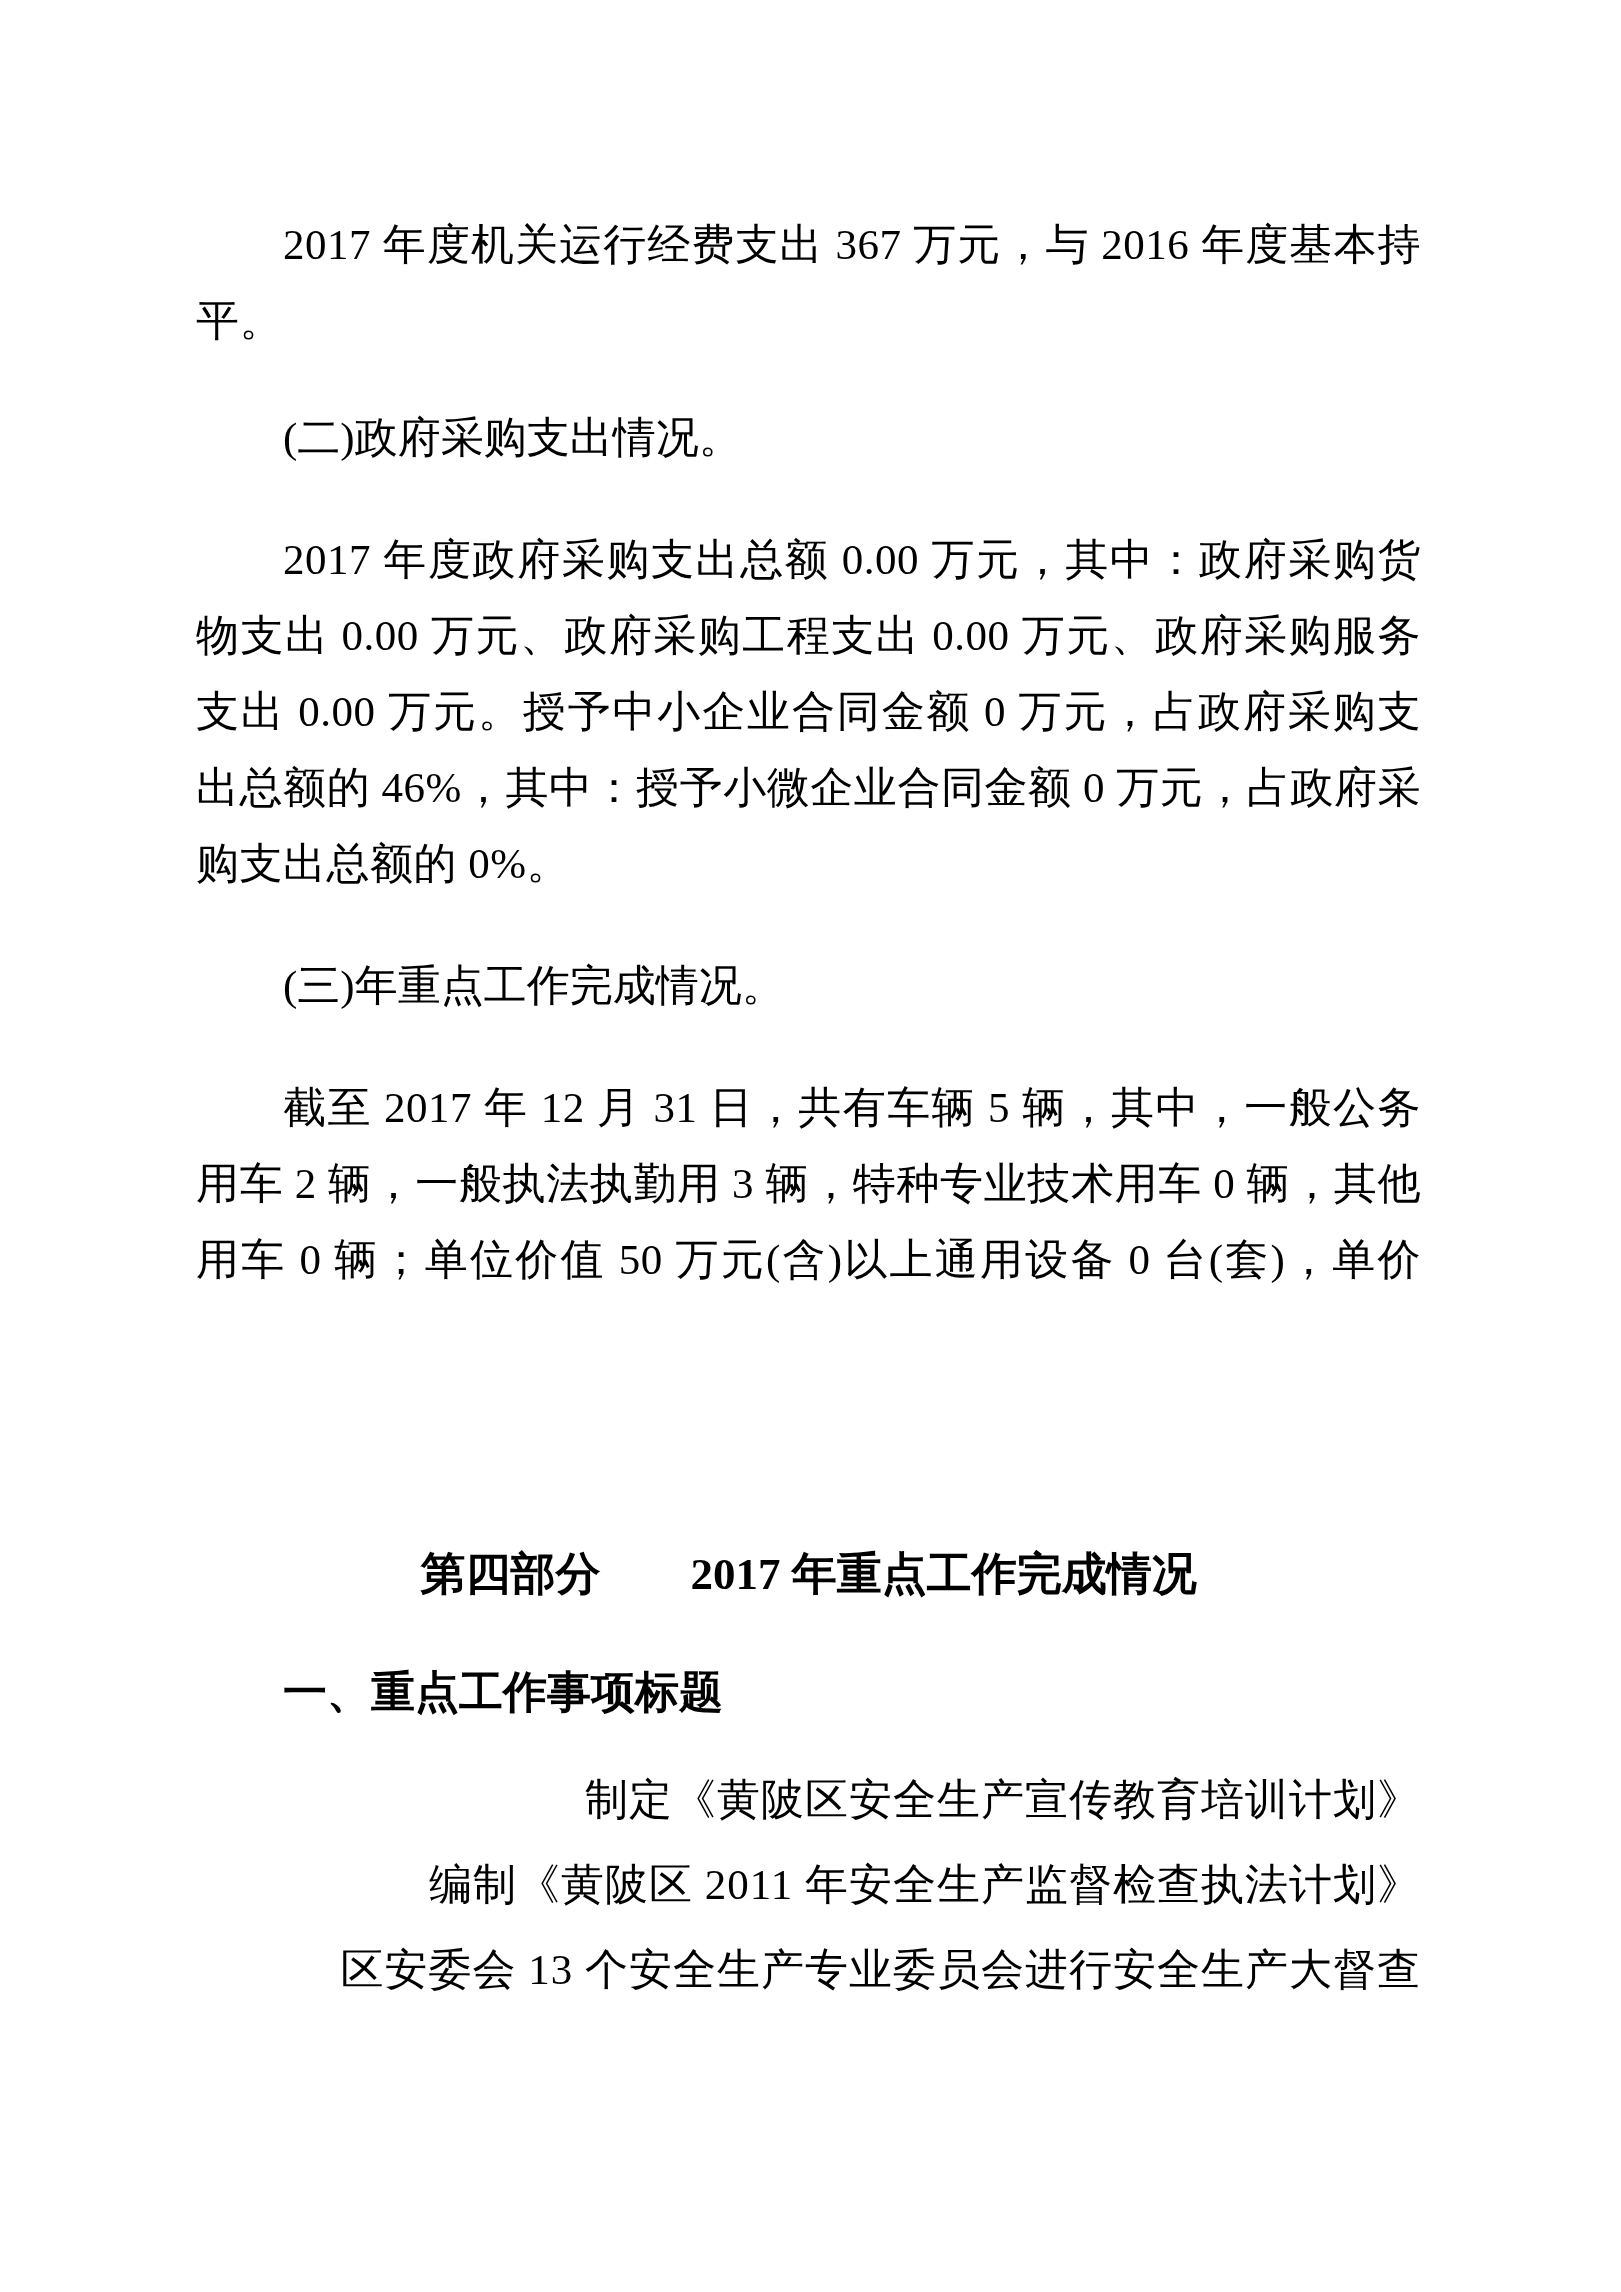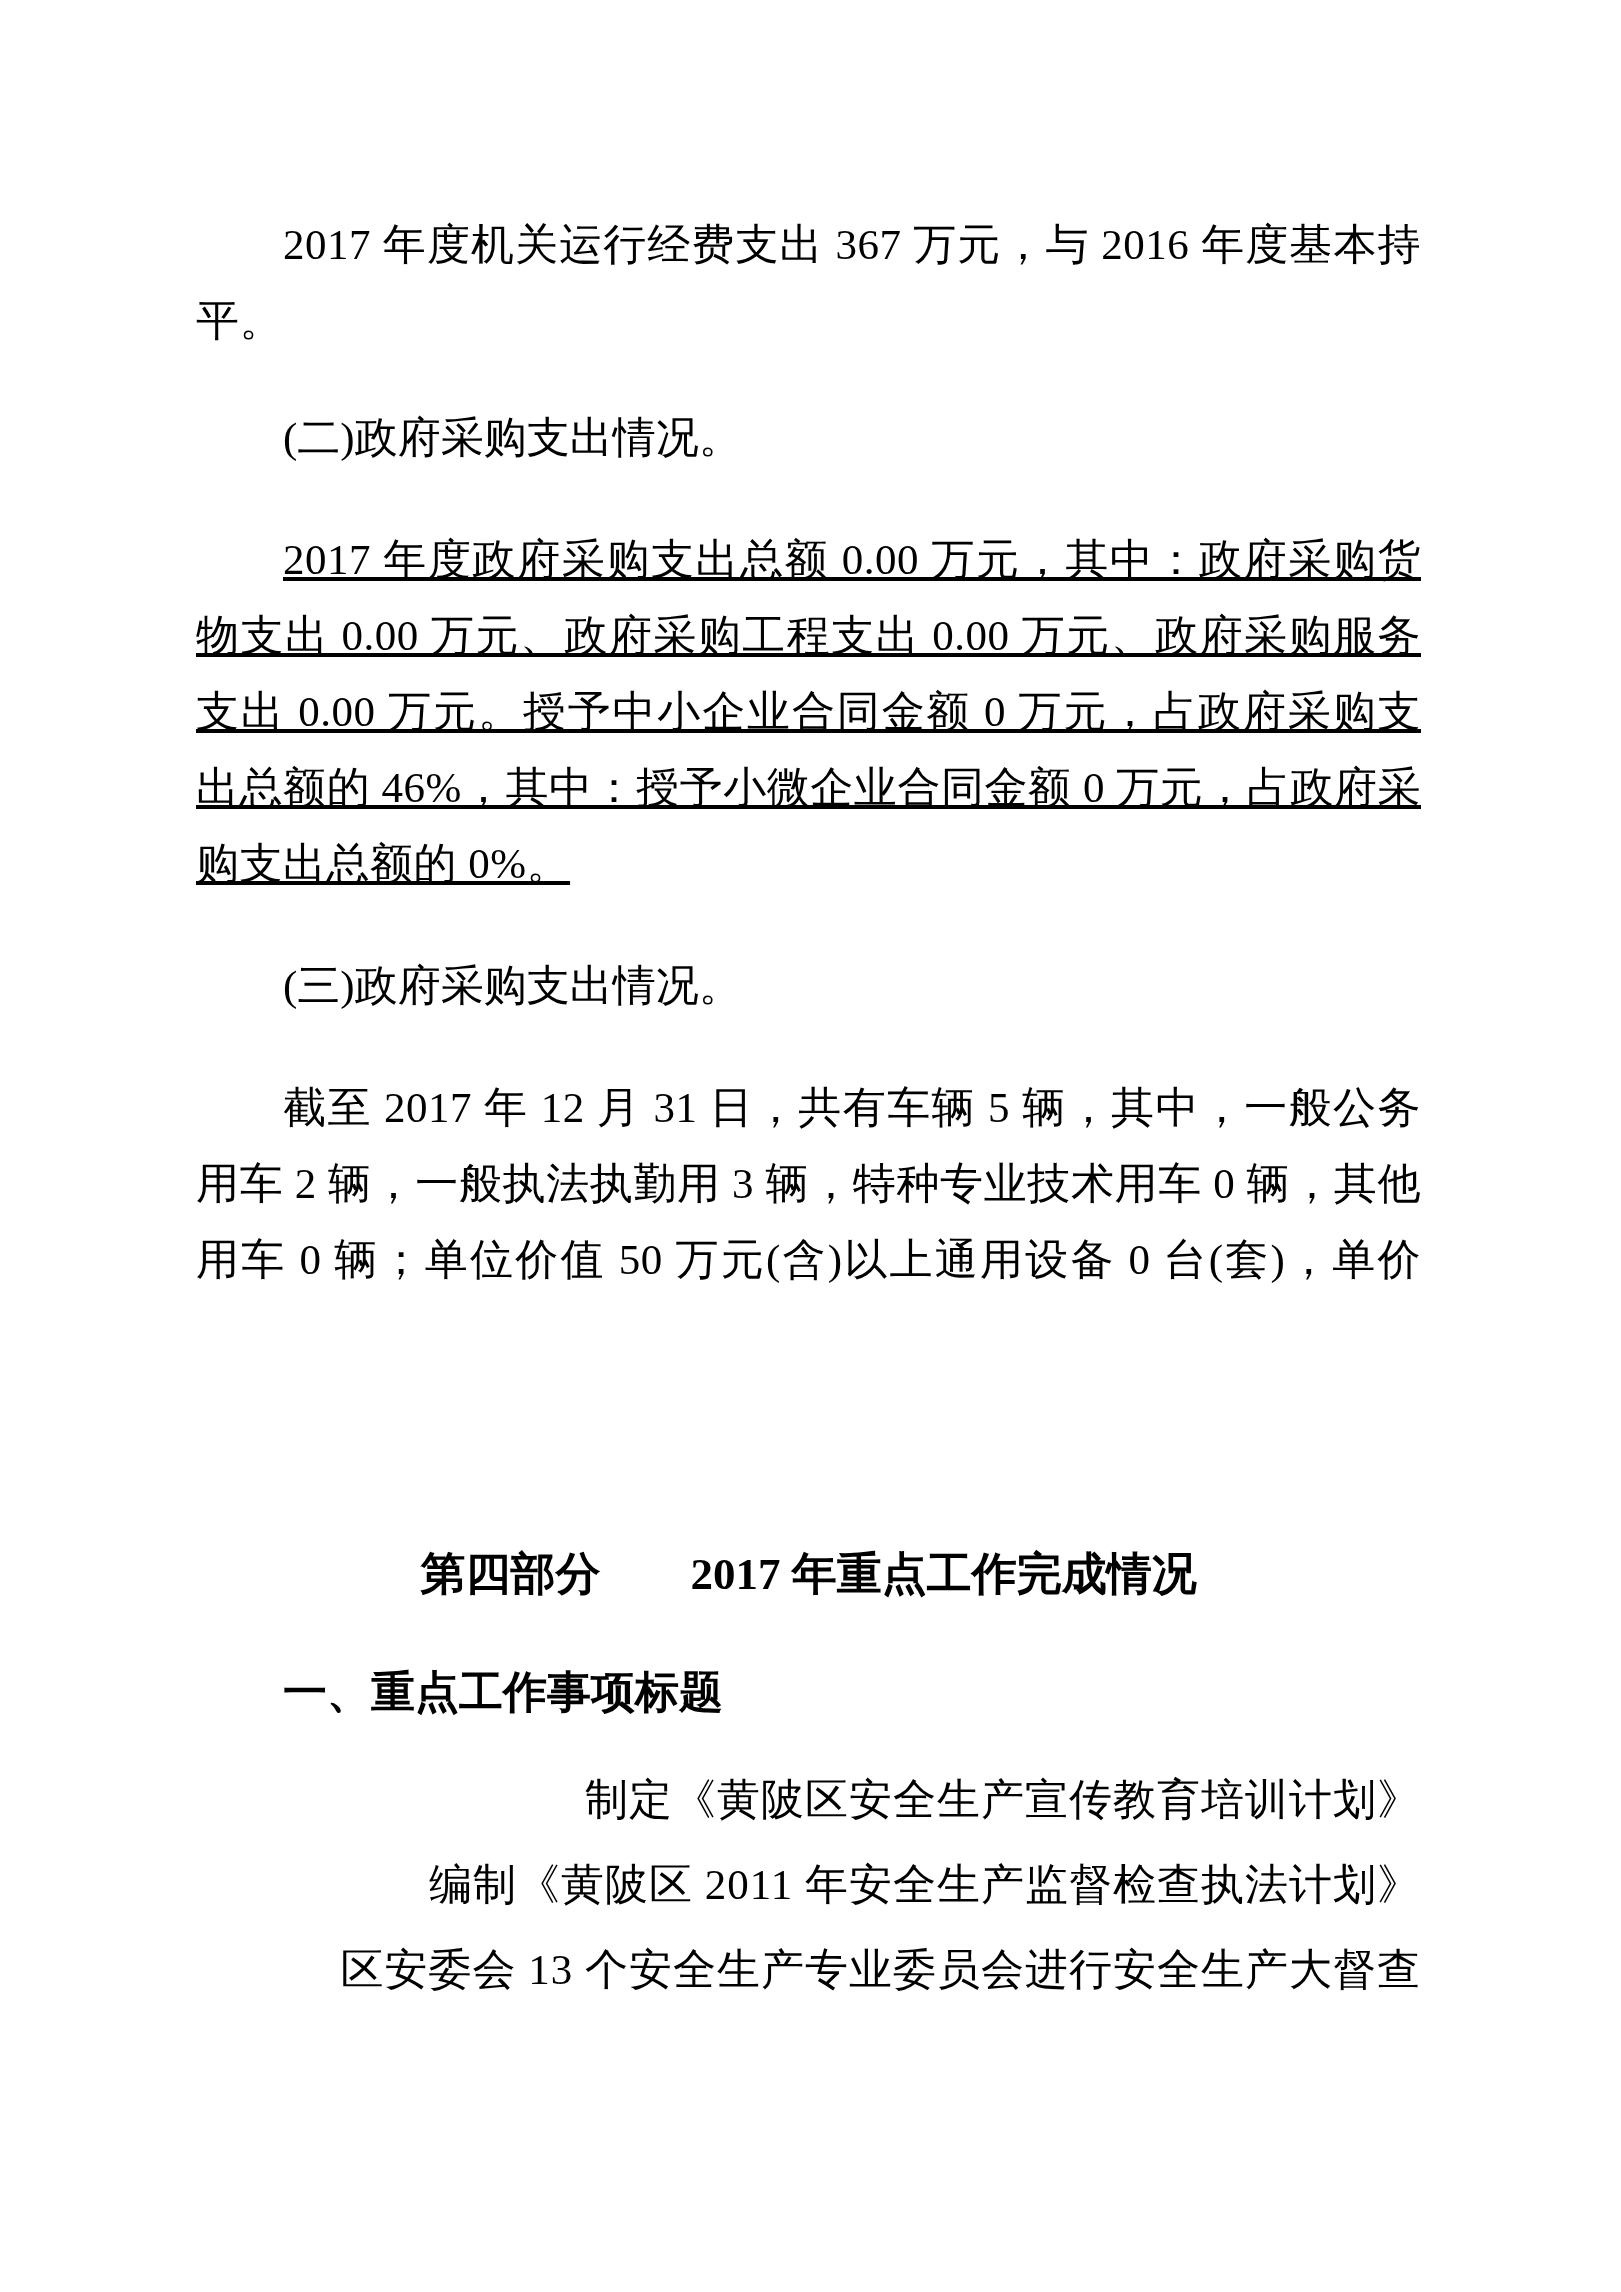--- a/index.html
+++ b/index.html
@@ -33,21 +33,21 @@
   .ln-end {
     text-align: left;
     text-align-last: left;
   }
   
   .ind {
     padding-left: 87px;
   }
   .p-exp  { margin-bottom: 41px; }
   .h-sub  { line-height: 76px; margin-bottom: 46px; }
-  .p-proc { margin-bottom: 46px; text-decoration: underline; }
+  .p-proc { margin-bottom: 46px; }
   .p-ast  { margin-bottom: 0; }
   .part-heading {
     margin-top: 238px;
     margin-bottom: 43px;
     line-height: 76px;
     font-weight: bold;
     font-size: 45px;
     text-align: left;
     text-align-last: center;
   }
@@ -80,21 +80,21 @@
     <div class="h-sub ind ln-end">(二)政府采购支出情况。</div>
 
     <div class="p-proc">
       <div class="ln ind">2017 年度政府采购支出总额 0.00 万元，其中：政府采购货</div>
       <div class="ln">物支出 0.00 万元、政府采购工程支出 0.00 万元、政府采购服务</div>
       <div class="ln">支出 0.00 万元。授予中小企业合同金额 0 万元，占政府采购支</div>
       <div class="ln">出总额的 46%，其中：授予小微企业合同金额 0 万元，占政府采</div>
       <div class="ln ln-end">购支出总额的 0%。</div>
     </div>
 
-    <div class="h-sub ind ln-end">(三)政府采购支出情况。</div>
+    <div class="h-sub ind ln-end">(三)年重点工作完成情况。</div>
 
     <div class="p-ast">
       <div class="ln ind">截至 2017 年 12 月 31 日，共有车辆 5 辆，其中，一般公务</div>
       <div class="ln">用车 2 辆，一般执法执勤用 3 辆，特种专业技术用车 0 辆，其他</div>
       <div class="ln">用车 0 辆；单位价值 50 万元(含)以上通用设备 0 台(套)，单价</div>
     </div>
 
     <div class="part-heading">第四部分　　2017 年重点工作完成情况</div>
 
     <div class="section-heading">一、重点工作事项标题</div>

